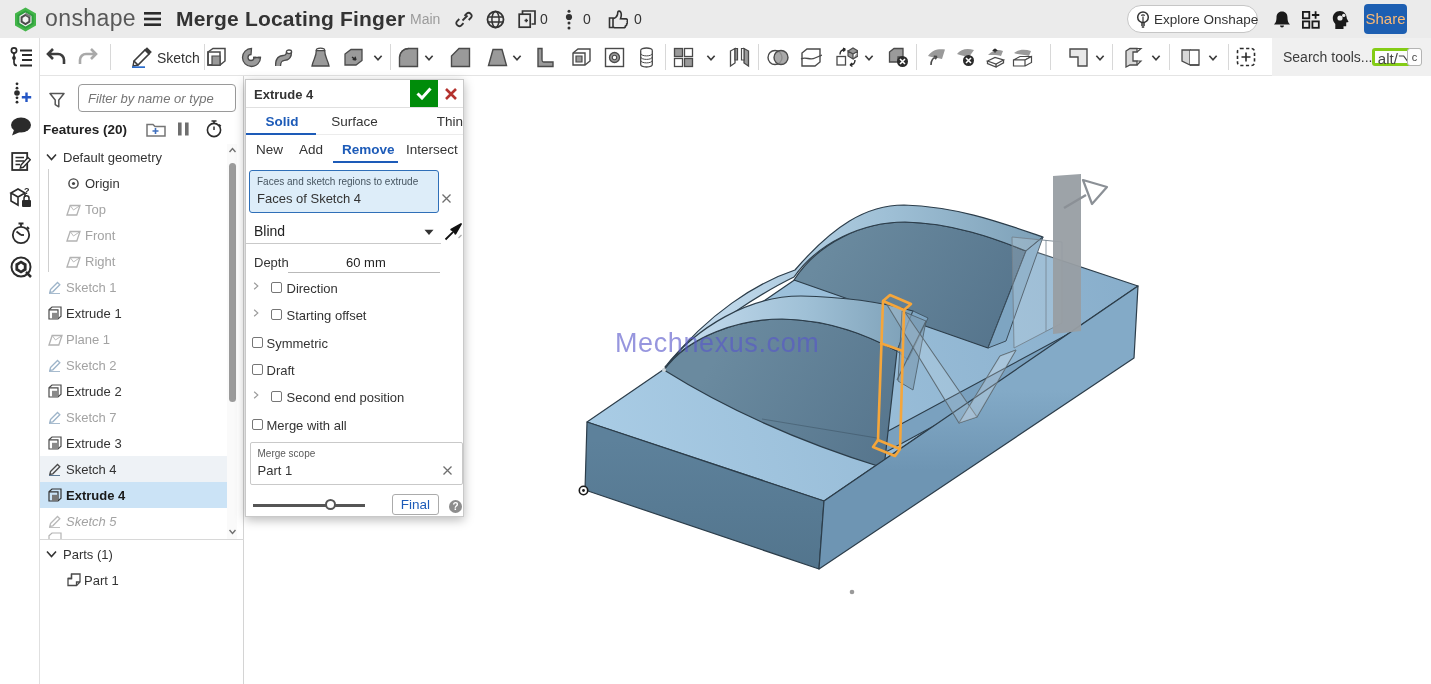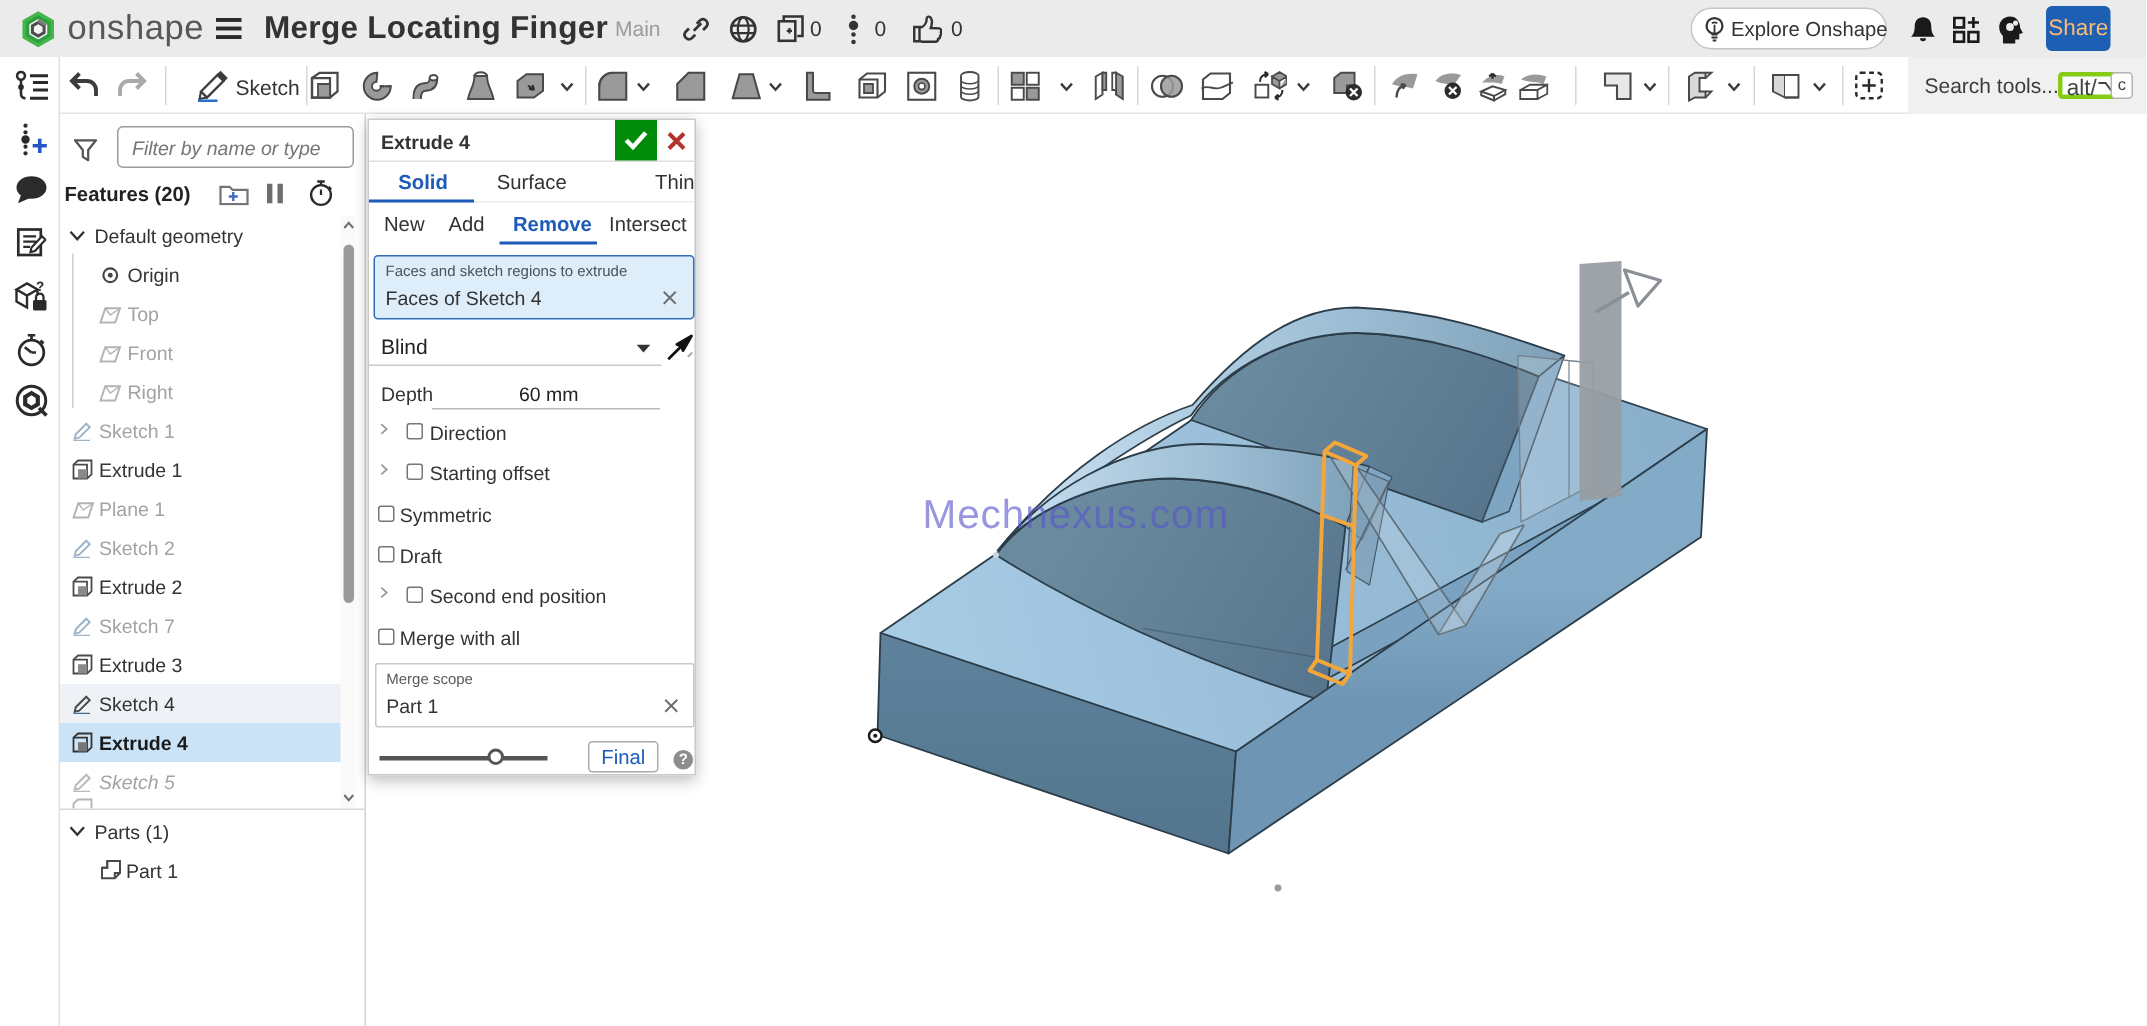--- a/index.html
+++ b/index.html
@@ -642,21 +642,21 @@
     </div>
 
     <div class="abs" style="left:0;top:55px;width:217px;height:28px">
       <div class="abs" style="left:10px;top:7px;font-size:13.5px;color:#333">New</div>
       <div class="abs" style="left:53px;top:7px;font-size:13.5px;color:#333">Add</div>
       <div class="abs" style="left:96px;top:7px;font-size:13.5px;font-weight:bold;color:#1d5bb8">Remove</div>
       <div class="abs" style="left:160px;top:7px;font-size:13.5px;color:#333">Intersect</div>
       <div class="abs" style="left:87px;top:25.5px;width:65px;height:2.5px;background:#1d5bb8"></div>
     </div>
 
-    <div class="abs" style="left:3px;top:90px;width:214px;height:43px;background:#ddedf9;border:1.5px solid #2f6fb8;border-radius:3px">
+    <div class="abs" style="left:3px;top:90px;width:190px;height:43px;background:#ddedf9;border:1.5px solid #2f6fb8;border-radius:3px">
       <div class="abs" style="left:7px;top:5px;font-size:10px;color:#45545f">Faces and sketch regions to extrude</div>
       <div class="abs" style="left:7px;top:20px;font-size:13px;color:#333">Faces of Sketch 4</div>
       <svg class="icon" style="left:191px;top:22px" width="11" height="11" viewBox="0 0 11 11">
           <path d="M1.5 1.5 L9.5 9.5 M9.5 1.5 L1.5 9.5" stroke="#6e6e6e" stroke-width="1.3"></path>
         </svg>
     </div>
 
     <div class="abs" style="left:8px;top:143px;font-size:14px;color:#222">Blind</div>
     <svg class="icon" style="left:178px;top:149px" width="10" height="7" viewBox="0 0 10 7">
         <path d="M0.5 0.8 L5 6 L9.5 0.8" fill="#333"></path>

